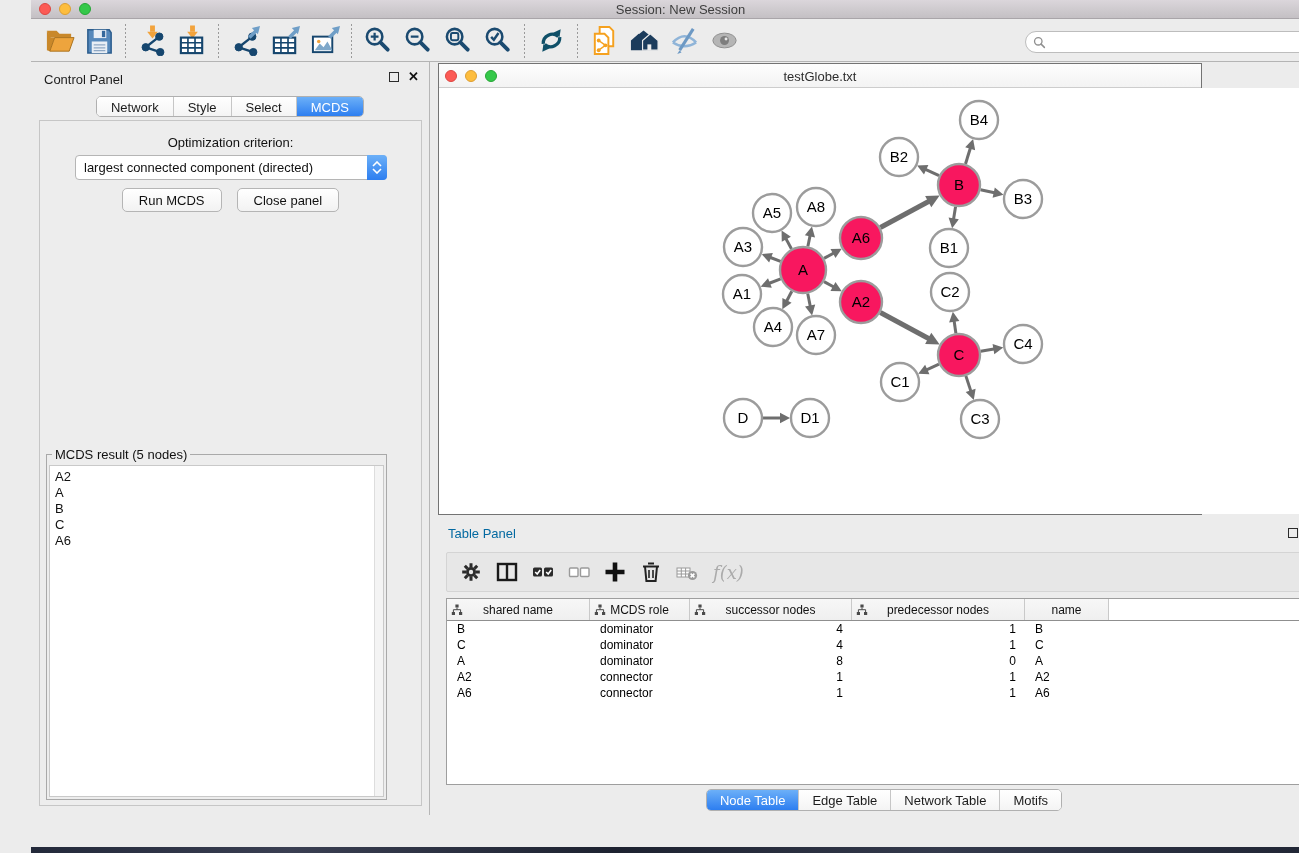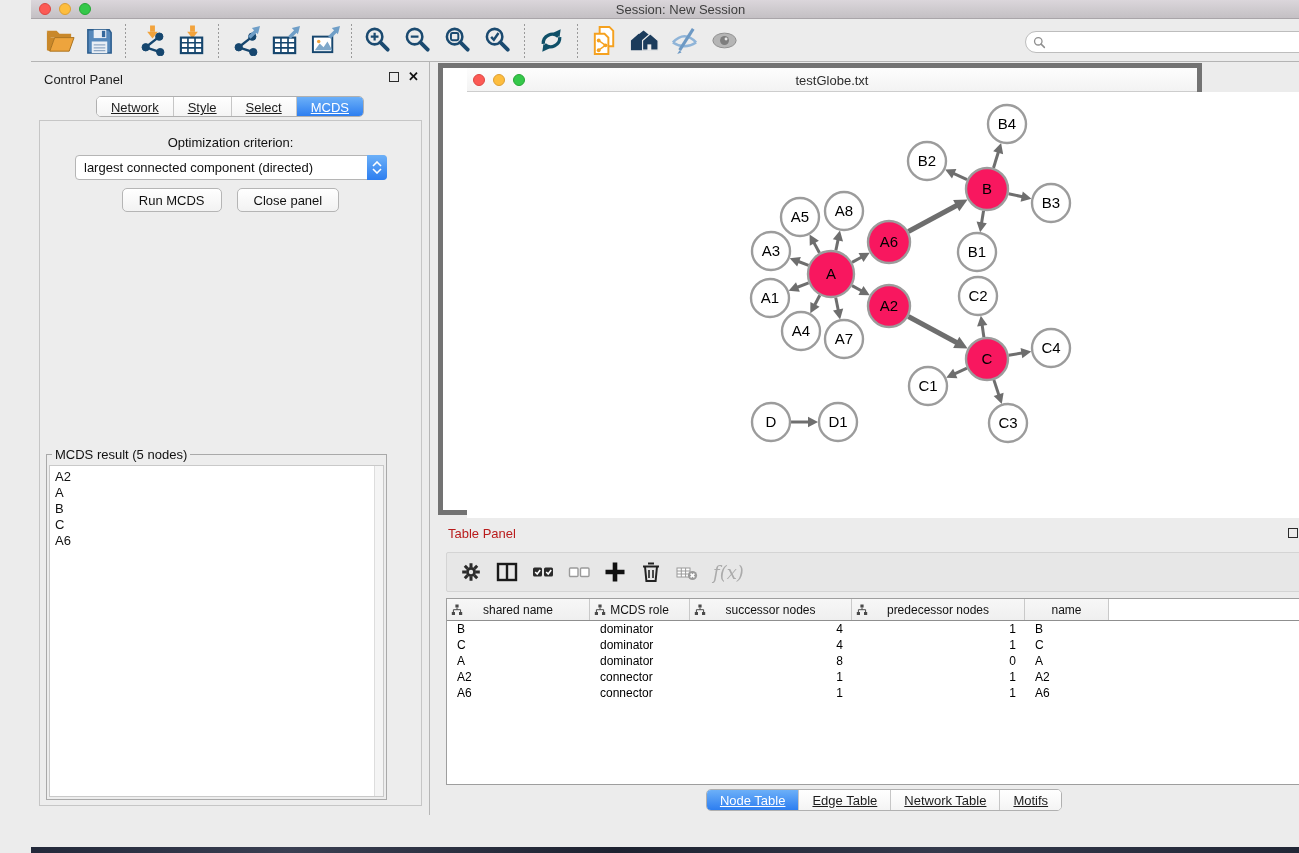--- a/index.html
+++ b/index.html
@@ -38,21 +38,21 @@
   .control-panel { position:absolute; left:0; top:62px; width:399px; height:753px;
     background:#ececec; border-right:1px solid #b6b6b6; }
   .panel-head { position:relative; height:32px; }
   .panel-title { position:absolute; left:13px; top:10px; font-size:13px; color:#1c1c1c; }
   .panel-icons { position:absolute; right:10px; top:10px; display:flex; gap:9px; align-items:center; }
   .float-ico { width:10px; height:10px; border:1.6px solid #2b2b2b; display:inline-block; }
   .close-ico { font-size:13px; font-weight:bold; color:#111; line-height:10px; }
 
   .seg { display:flex; height:21px; border:1px solid #b0b0b0; border-radius:5px; overflow:hidden; background:#fff; }
   .seg-btn { font-size:13px; color:#1c1c1c; background:linear-gradient(#ffffff,#f4f4f4); padding:0 14px;
-    line-height:21px; border-right:1px solid #c6c6c6; cursor:default;text-decoration:underline; }
+    line-height:21px; border-right:1px solid #c6c6c6; cursor:default; }
   .seg-btn:last-child { border-right:none; }
   .seg-btn.active { background:linear-gradient(180deg,#6cb0f8,#2d7ef0); color:#fff; }
   .cp-tabs-row { position:absolute; left:0; top:34px; width:100%; display:flex; justify-content:center; }
 
   .cp-body { position:absolute; left:8px; top:58px; width:383px; height:686px;
     border:1px solid #c6c6c6; background:#ededed; }
   .opt-label { position:absolute; left:0; width:100%; top:14px; text-align:center; font-size:13px; color:#111; }
   .mac-select { position:absolute; left:35px; top:34px; width:312px; height:25px; background:#fff;
     border:1px solid #b5b5b5; border-radius:4px; display:flex; align-items:center; }
   .mac-select .val { flex:1; font-size:13px; padding-left:8px; color:#111; white-space:nowrap; }
@@ -70,33 +70,33 @@
     font-size:13px; color:#111; }
   .result-list { position:absolute; left:2px; top:10px; right:2px; bottom:2px; background:#fff;
     border:1px solid #c9c9c9; overflow:hidden; }
   .result-scroll { position:absolute; right:0; top:0; width:9px; height:100%;
     background:#f4f4f4; border-left:1px solid #ddd; }
   .result-item { font-size:13px; color:#111; line-height:16px; padding-left:5px; }
   .result-list .inner { padding-top:3px; }
 
   
   .net-window { position:absolute; left:407px; top:63px; width:764px; height:452px;
-    background:#fff; border:5px solid #737373;padding-left:24px; }
+    background:#fff; border:1px solid #737373; }
   .net-titlebar { position:relative; height:24px; background:linear-gradient(#fdfdfd,#f3f3f3);
     border-bottom:1px solid #cdcdcd; }
   .net-titlebar .traffic { left:6px; top:6px; }
   .net-title { position:absolute; left:0; right:0; top:5px; text-align:center; font-size:13px; color:#2e2e2e; }
   .net-canvas { position:relative; width:888px; height:426px; background:#fff; }
   .net-canvas svg.graph { position:absolute; left:0; top:0; }
   .resize-grip { position:absolute; right:1px; bottom:1px; width:13px; height:13px; }
   .resize-grip span { position:absolute; background:#b5b5b5; height:1px; transform:rotate(-45deg); }
 
   
   .table-panel { position:absolute; left:407px; top:520px; width:892px; height:295px; background:#ececec; }
-  .tp-title { position:absolute; left:10px; top:6px; font-size:13px; color:#b91c1c; }
+  .tp-title { position:absolute; left:10px; top:6px; font-size:13px; color:#0369a1; }
   .tp-icons { position:absolute; right:12px; top:8px; display:flex; gap:9px; align-items:center; }
   .tp-toolbar { position:absolute; left:8px; top:32px; width:877px; height:40px;
     background:#e7e7e7; border:1px solid #d4d4d4; border-radius:2px; display:flex; align-items:center; padding-left:6px; }
   .tp-tool { width:36px; height:34px; display:flex; align-items:center; justify-content:center; }
   .tp-tool svg { width:24px; height:24px; display:block; }
   .fx { font-family:"DejaVu Serif", serif; font-style:italic; font-size:18px; color:#ababab; }
 
   .data-table { position:absolute; left:8px; top:78px; width:877px; height:187px;
     background:#fff; border:1px solid #9e9e9e; overflow:hidden; }
   .thead { display:flex; height:22px; border-bottom:1px solid #8f8f8f; }

